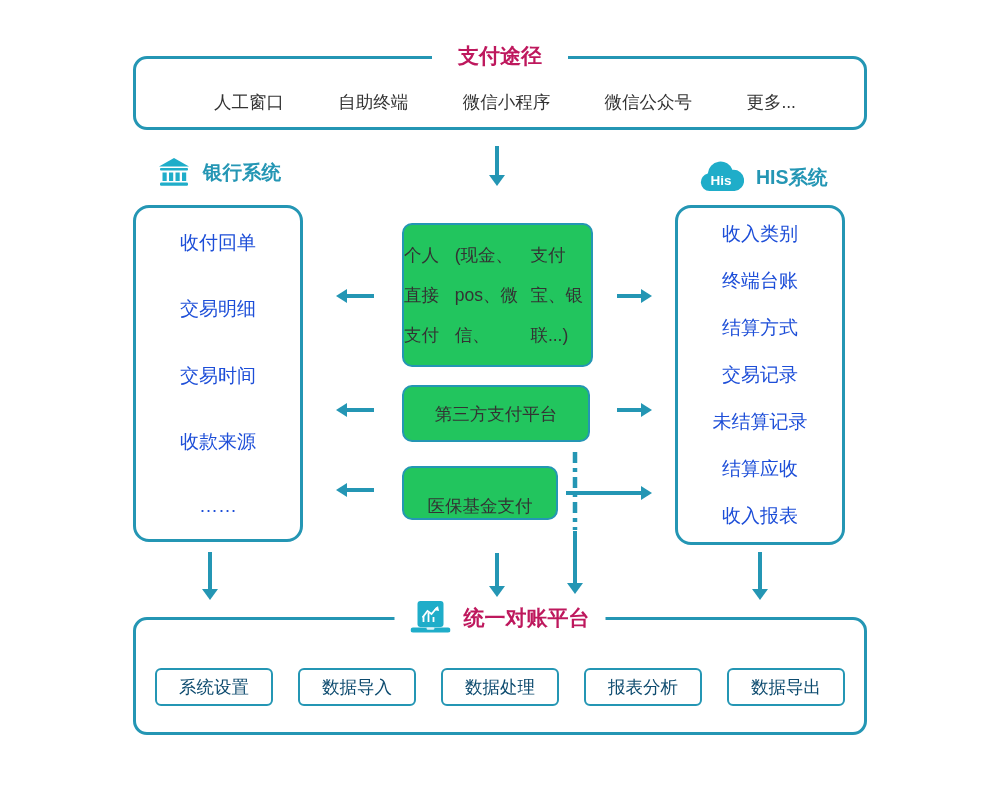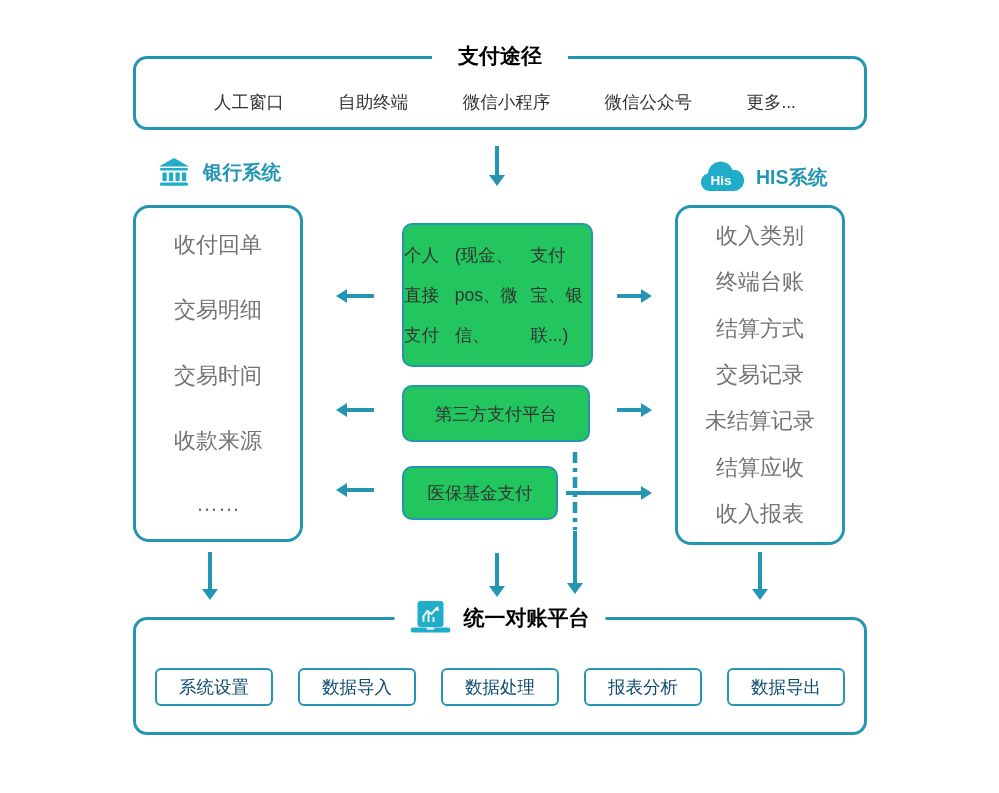--- a/index.html
+++ b/index.html
@@ -13,21 +13,21 @@
   }
   .mid-box {
     position: absolute; background: #22c55e;
     border: 2px solid #2496b4; border-radius: 10px;
     display: flex; flex-direction: row; align-items: center; justify-content: center;
     color: #333333; font-size: 17.5px;
   }
   .float-title {
     position: absolute; left: 50%; transform: translateX(-50%);
     background: #fff; white-space: nowrap;
-    color: #000000; font-size: 21px; font-weight: 600;
+    color: #be185d; font-size: 21px; font-weight: 600;
     display: flex; align-items: center;
   }
 
   
   .top-box { left: 133px; top: 56px; width: 734px; height: 74px; border-radius: 14px; }
   .top-box .float-title { top: -17px; padding: 0 26px; }
   .top-items {
     position: absolute; left: 78px; right: 68px; top: 0; bottom: 0;
     display: flex; align-items: center; justify-content: space-between;
     padding-top: 18px; color: #333333; font-size: 17.5px;
@@ -36,34 +36,34 @@
   
   .side-header {
     position: absolute; display: flex; align-items: center; gap: 12px;
     color: #2496b4; font-size: 19.5px; font-weight: 600; white-space: nowrap;
   }
   .bank-box { left: 133px; top: 205px; width: 170px; height: 337px; }
   .his-box  { left: 675px; top: 205px; width: 170px; height: 340px; }
   .side-list {
     position: absolute; inset: 0; display: flex; flex-direction: column;
     align-items: center; justify-content: space-between;
-    padding: 22px 0; color: #737373; font-size: 22px;
+    padding: 22px 0; color: #1d4ed8; font-size: 19px;
   }
   .his-box .side-list { padding: 13px 0; }
 
   .cloud-wrap { position: relative; width: 46px; height: 34px; }
   .cloud-wrap .cloud-label {
     position: absolute; left: 50%; top: 58%; transform: translate(-50%,-50%);
     color: #ffffff; font-size: 13.5px; font-weight: 700;
   }
 
   
   .box-direct { left: 402px; top: 223px; width: 191px; height: 144px; line-height: 40px; }
   .box-third  { left: 402px; top: 385px; width: 188px; height: 57px; }
-  .box-med    { left: 402px; top: 466px; width: 156px; height: 54px; }
+  .box-med    { left: 402px; top: 466px; width: 156px; height: 54px; align-items: flex-end; }
 
   
   .bottom-box { left: 133px; top: 617px; width: 734px; height: 118px; border-radius: 14px; }
   .bottom-box .float-title { top: -19px; padding: 0 16px; gap: 13px; }
   .button-row {
     position: absolute; left: 0; right: 0; top: 48px;
     display: flex; justify-content: center; gap: 25px;
   }
   .plat-button {
     height: 38px; padding: 0 22px; background: #fff;

